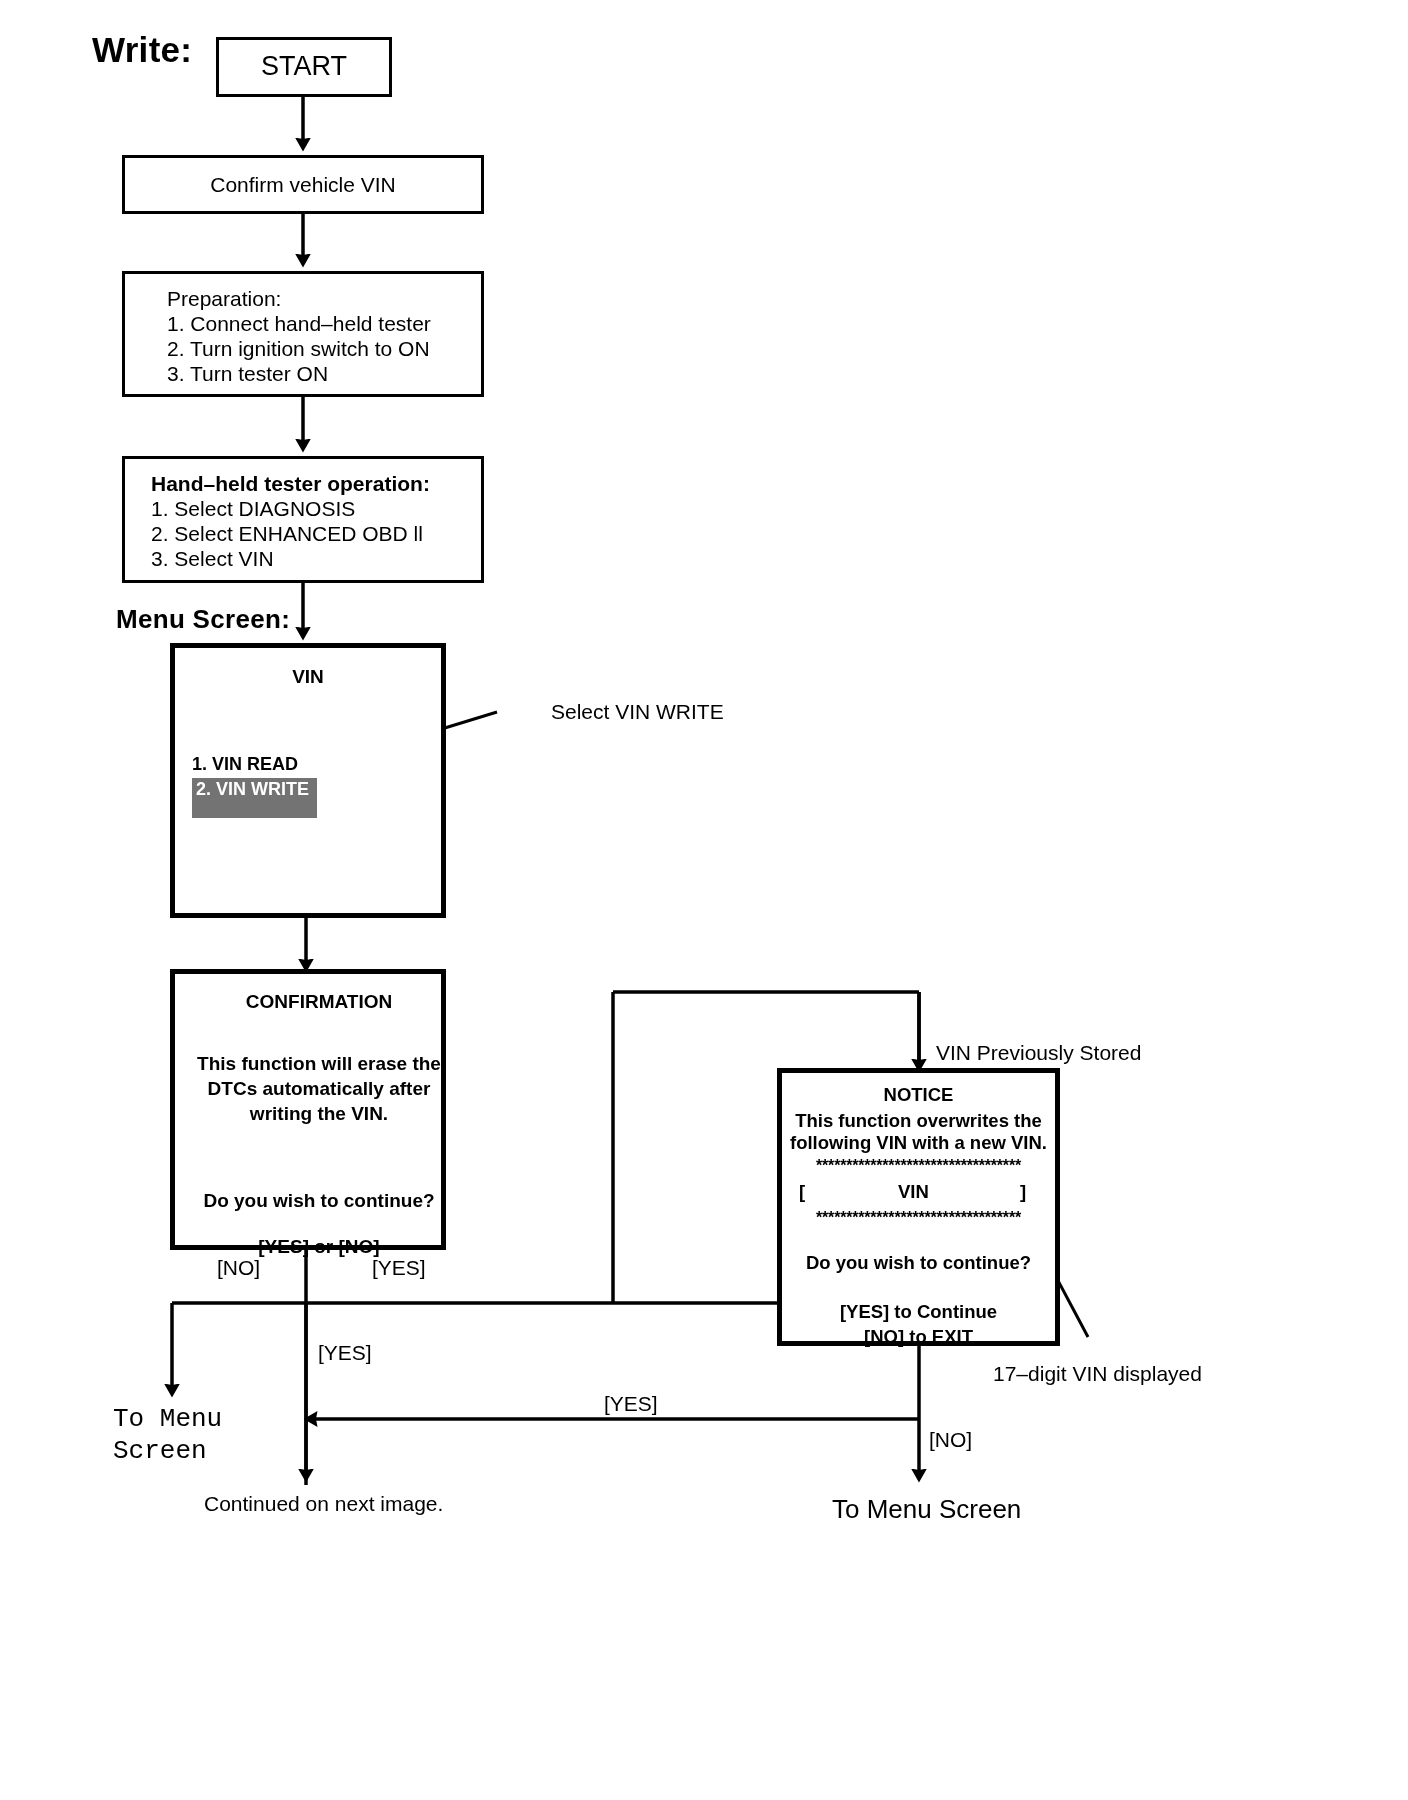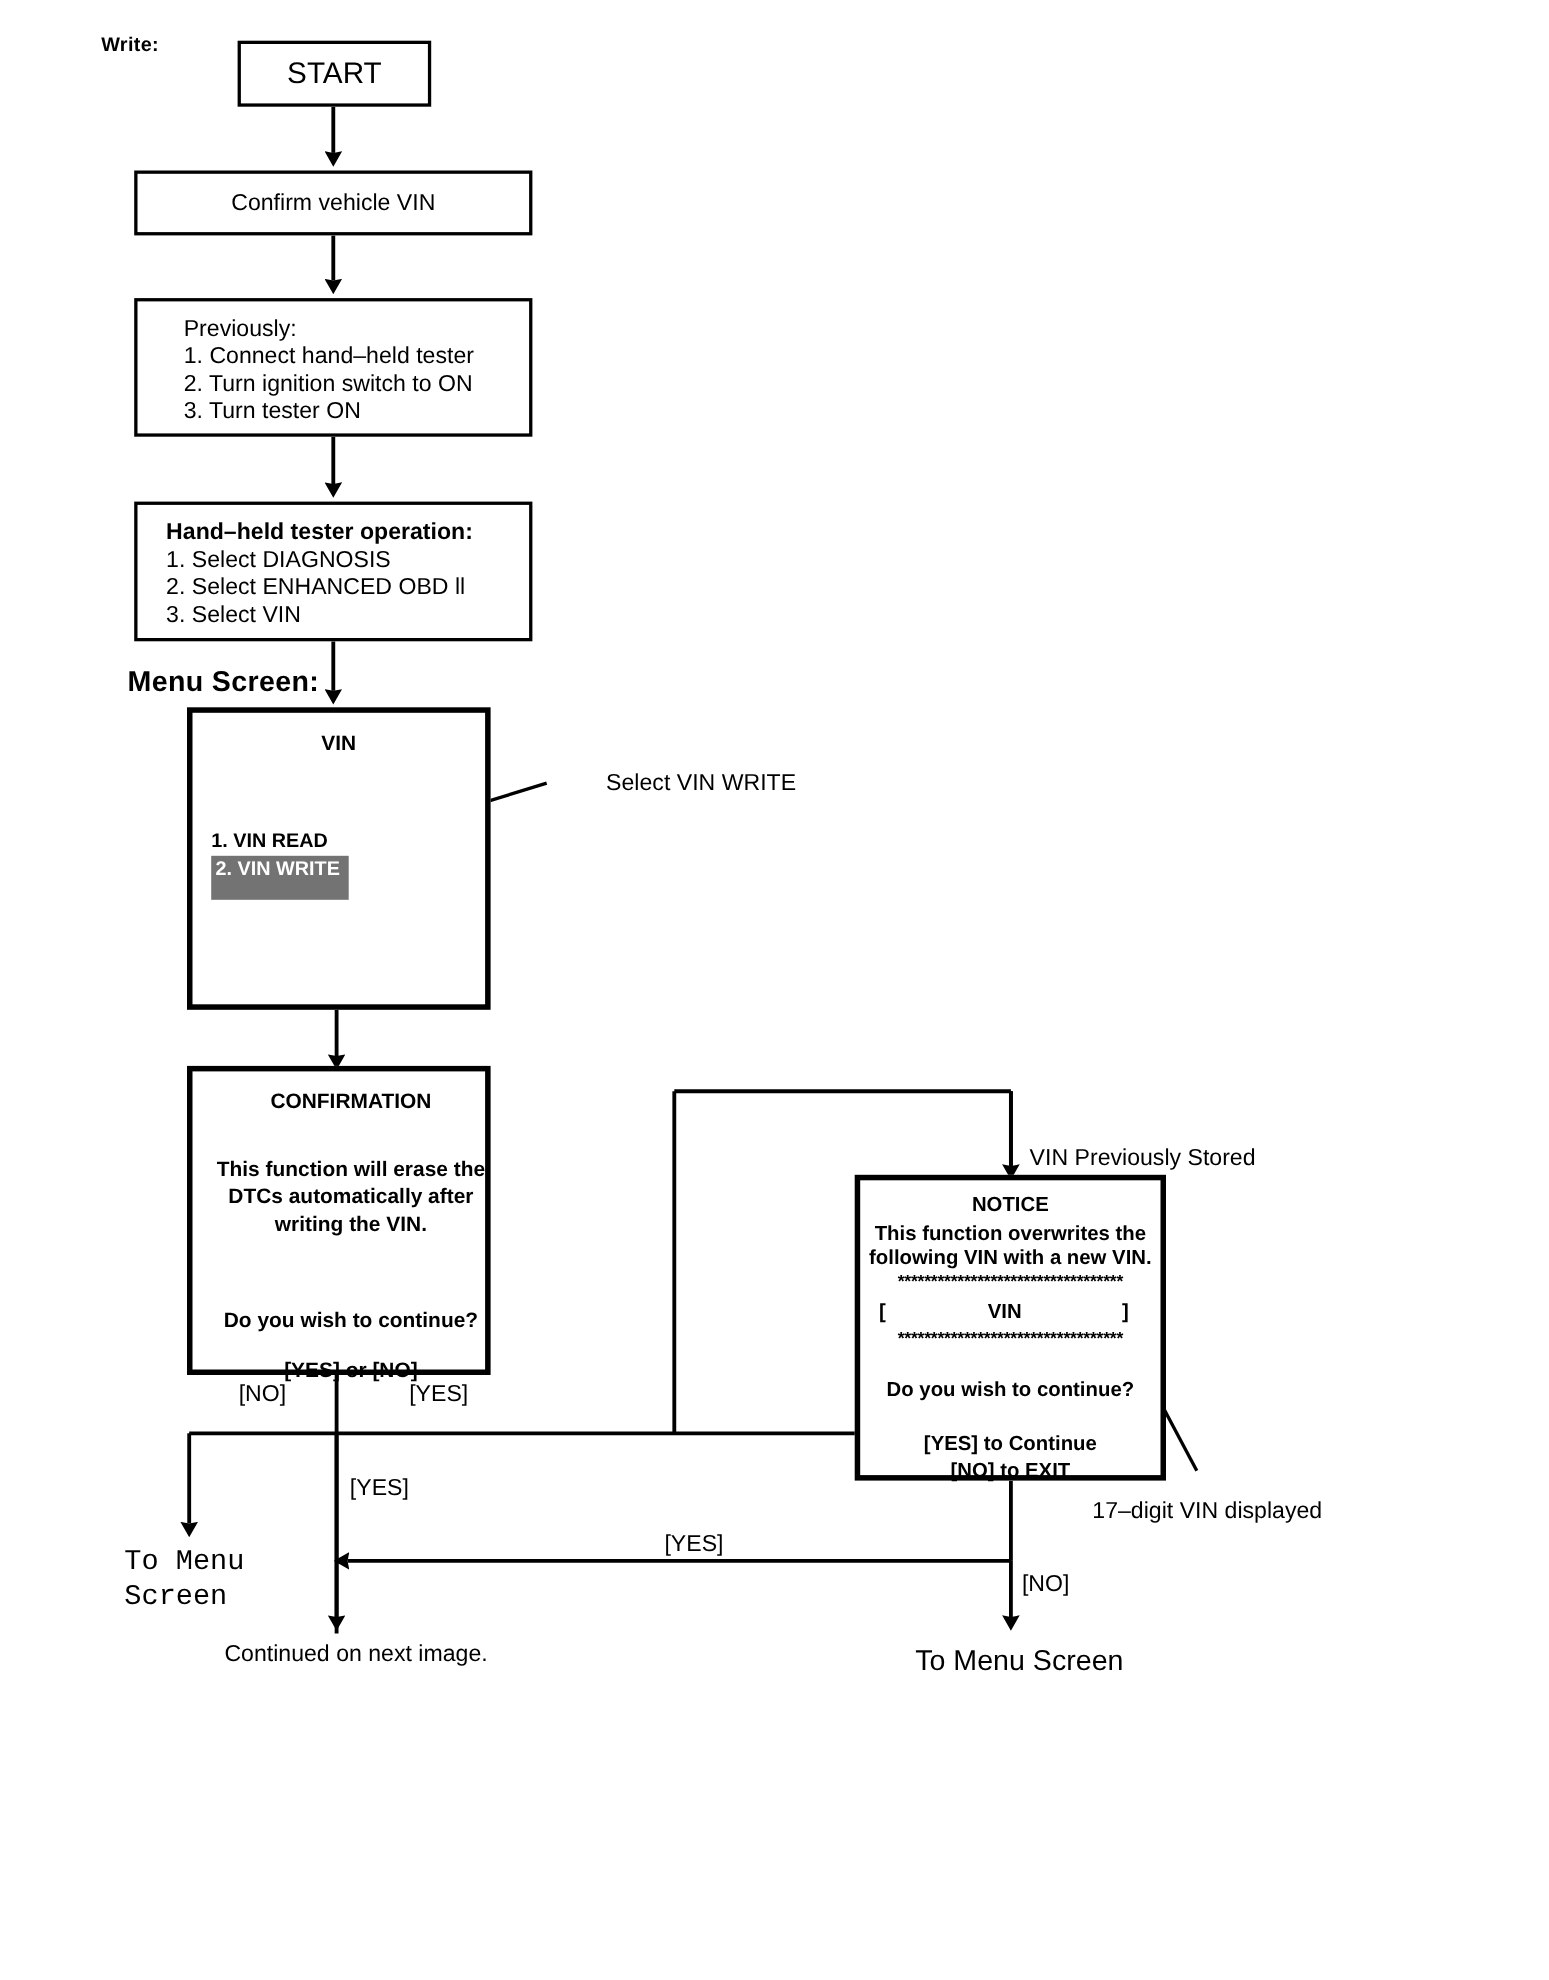--- a/index.html
+++ b/index.html
@@ -32,21 +32,21 @@
   .box.thick { border-width: 5px; }
   .lbl {
     position: absolute;
     white-space: pre;
   }
   .bold { font-weight: bold; }
   .ctr { text-align: center; }
 
   
   .write-label {
-    font-size: 18px;
+    font-size: 35px;
     font-weight: bold;
     letter-spacing: .3px;
   }
   .menu-label {
     font-size: 26px;
     font-weight: bold;
     letter-spacing: .3px;
     margin-left: 16px;
   }
   .start-text {
@@ -155,21 +155,21 @@
 
   <div class="box" style="left:216px; top:37px; width:176px; height:60px;">
     <div class="start-text" style="margin-top:11px;">START</div>
   </div>
 
   <div class="box" style="left:122px; top:155px; width:362px; height:59px;">
     <div class="plain-text ctr" style="margin-top:15px;">Confirm vehicle VIN</div>
   </div>
 
   <div class="box" style="left:122px; top:271px; width:362px; height:126px;">
-    <div class="plain-text" style="margin:13px 0 0 42px;">Previously:</div>
+    <div class="plain-text" style="margin:13px 0 0 42px;">Preparation:</div>
     <div class="plain-text" style="margin:1px 16px 0 42px;">1. Connect hand–held tester</div>
     <div class="plain-text" style="margin:1px 0 0 42px;">2. Turn ignition switch to ON</div>
     <div class="plain-text" style="margin:1px 0 0 42px;">3. Turn tester ON</div>
   </div>
 
   <div class="box" style="left:122px; top:456px; width:362px; height:127px;">
     <div class="plain-text bold" style="margin:13px 0 0 26px;">Hand–held tester operation:</div>
     <div class="plain-text" style="margin:1px 0 0 26px;">1. Select DIAGNOSIS</div>
     <div class="plain-text" style="margin:1px 0 0 26px;">2. Select ENHANCED OBD ll</div>
     <div class="plain-text" style="margin:1px 0 0 26px;">3. Select VIN</div>

